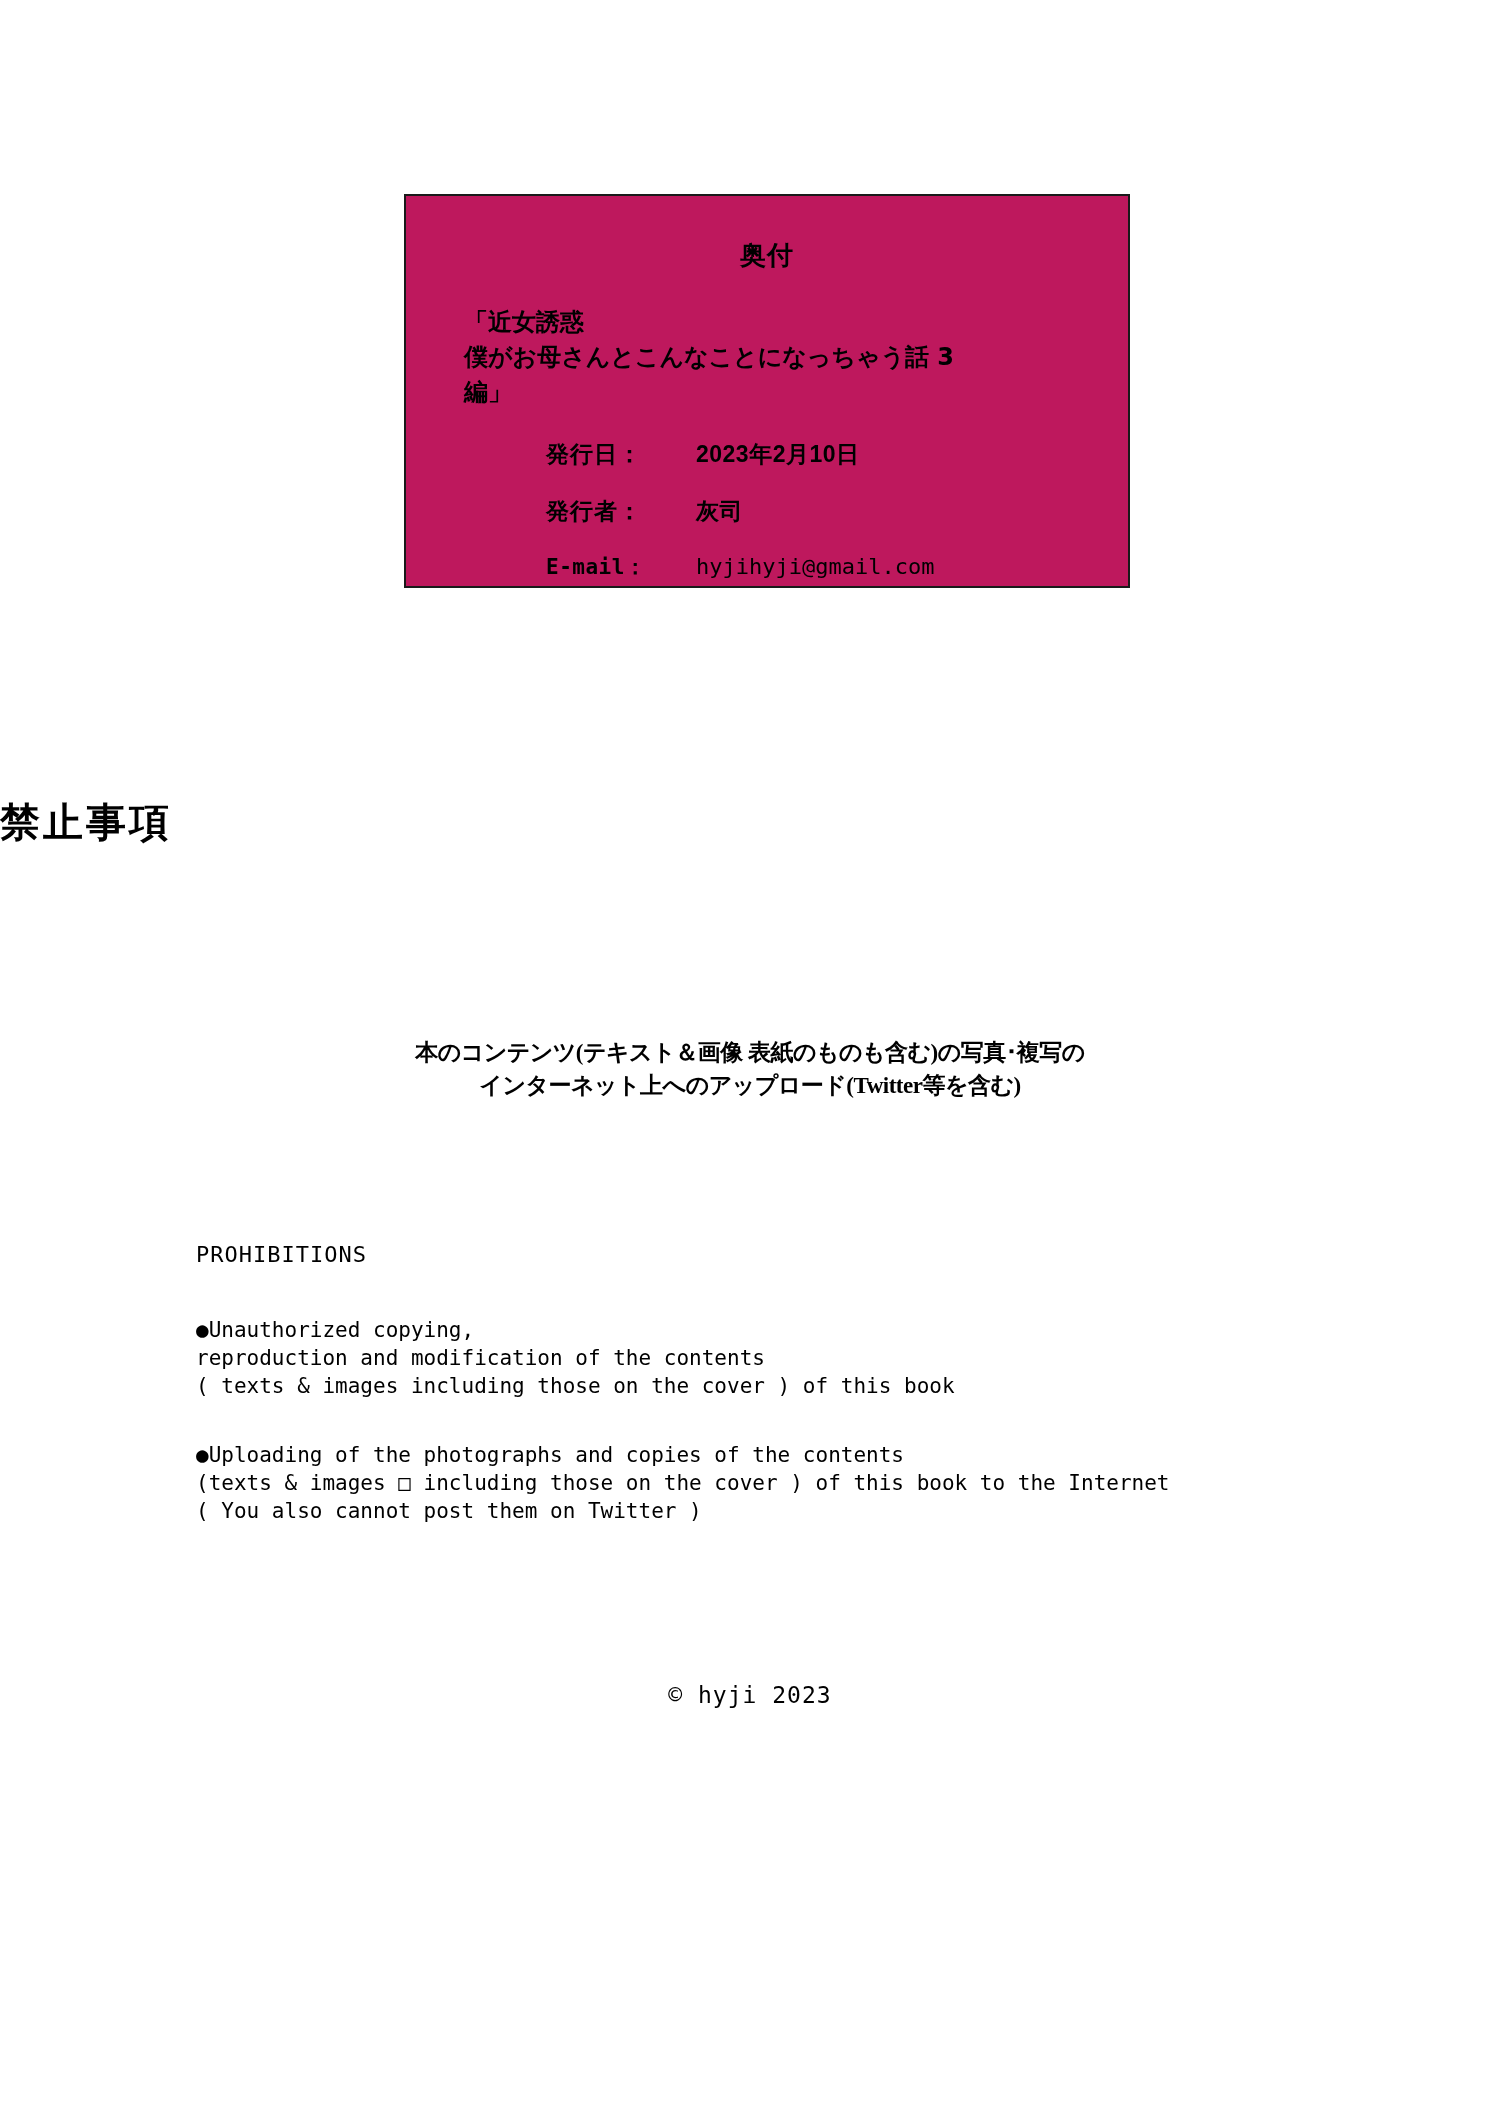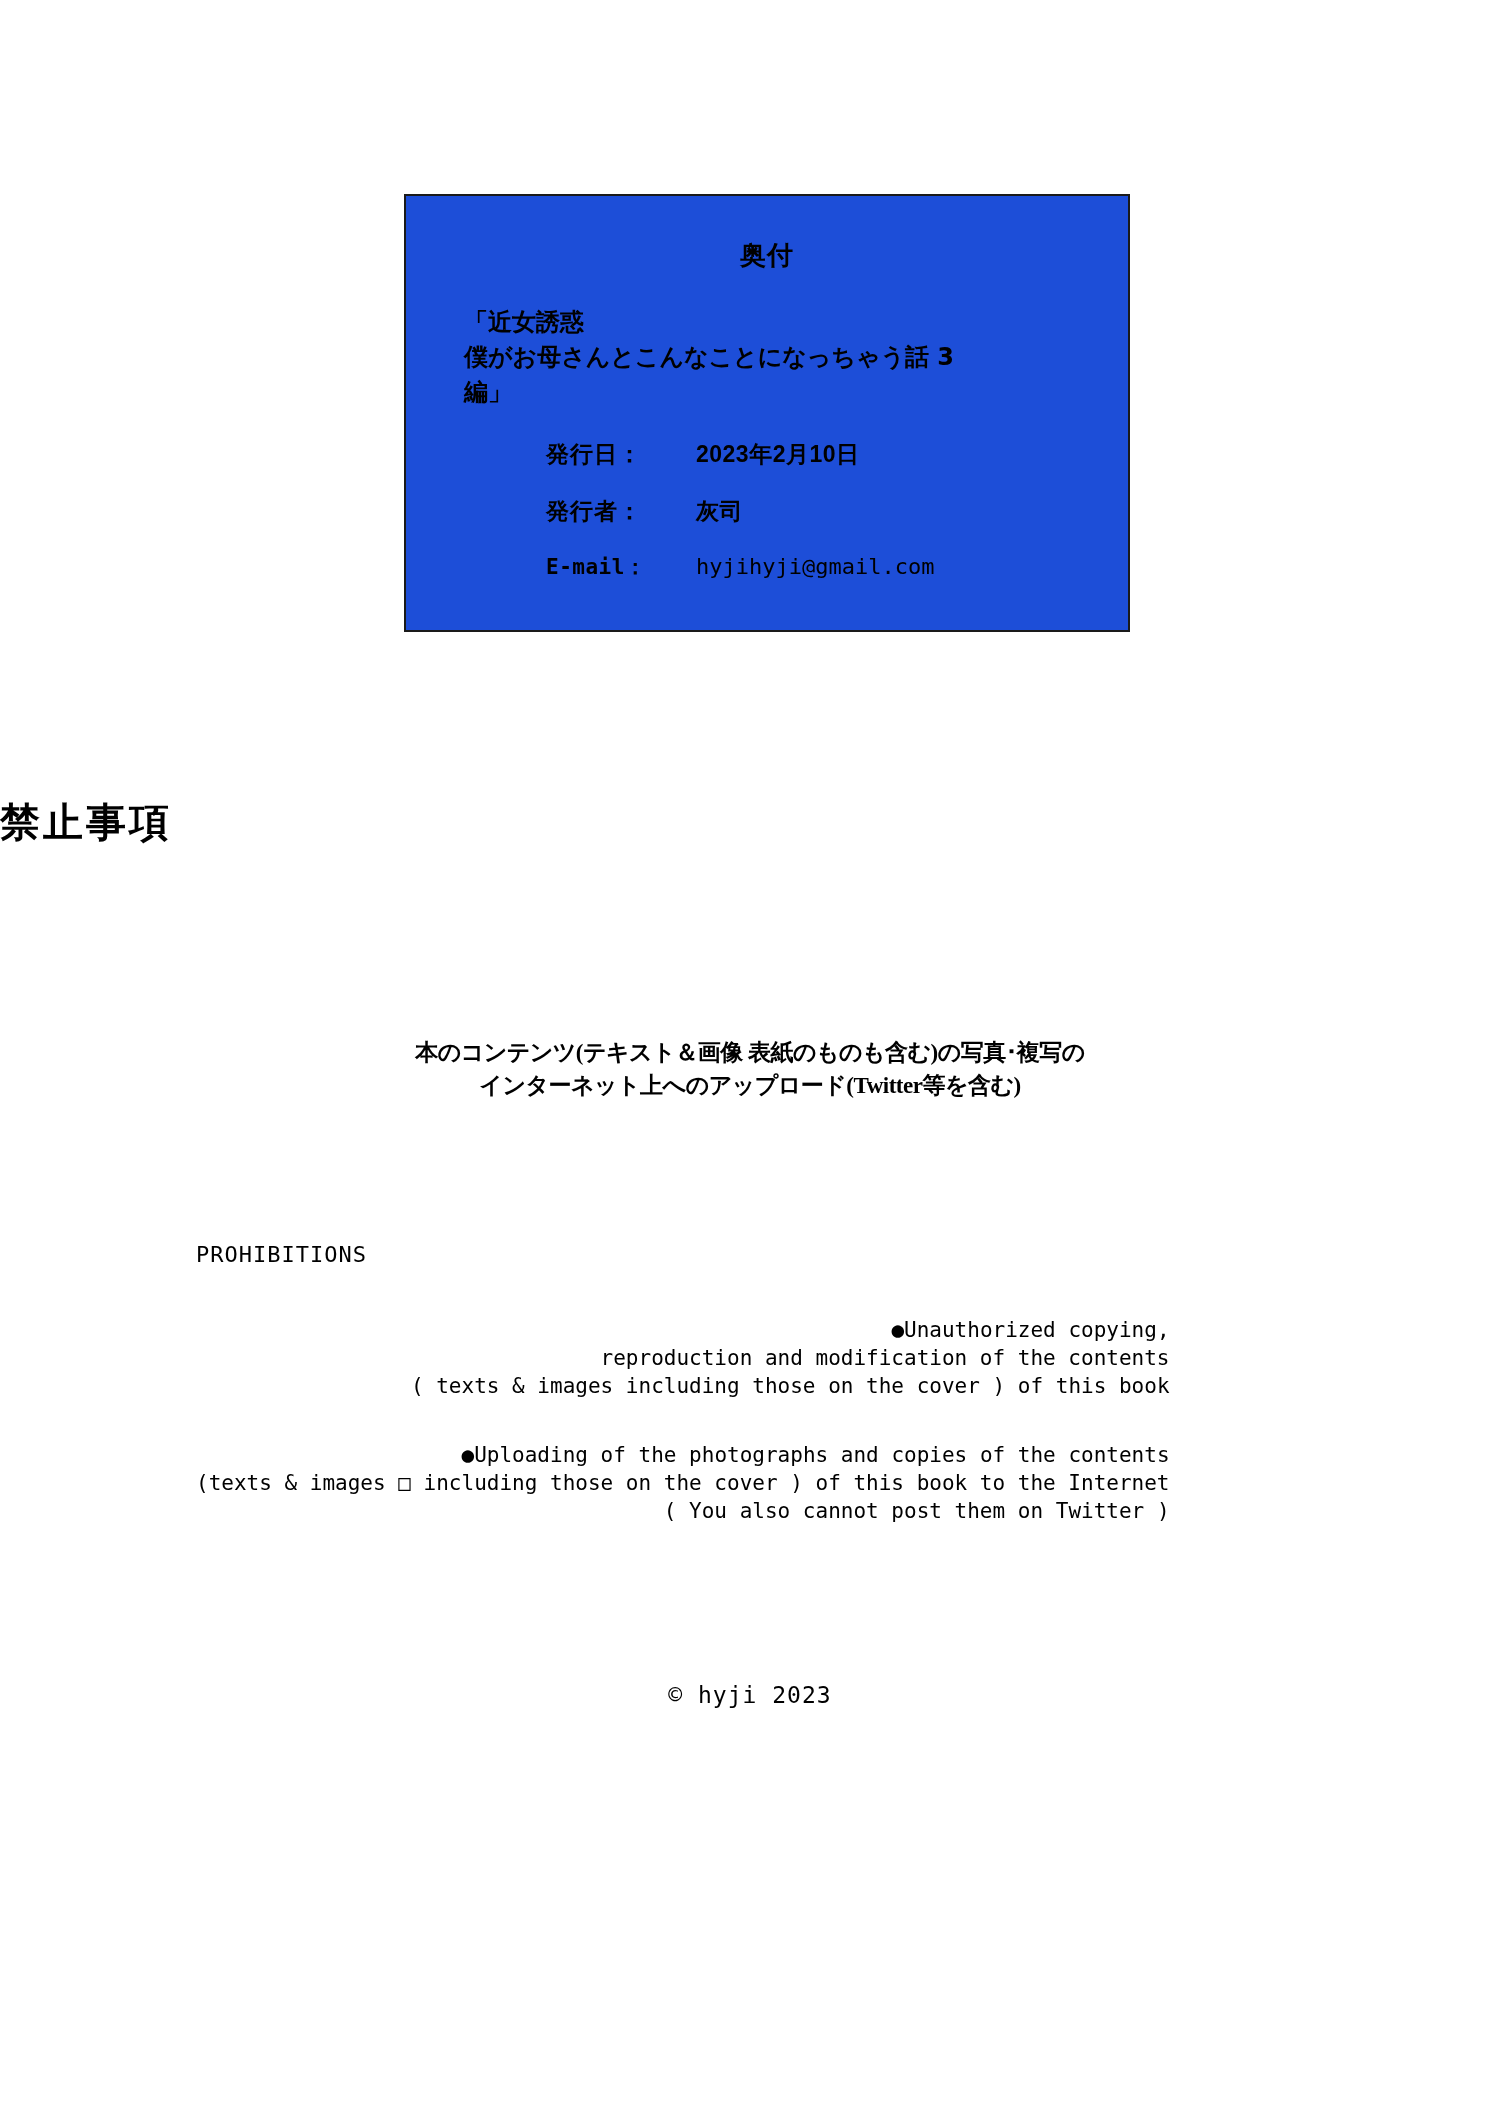--- a/index.html
+++ b/index.html
@@ -21,24 +21,24 @@
     width: 1500px;
     height: 2113px;
   }
 
   
   .colophon-box {
     position: absolute;
     left: 404px;
     top: 194px;
     width: 726px;
-    height: 438px;
+    height: 394px;
     border: 2px solid #1a1a1a;
     box-sizing: border-box;
-    background: #1d4ed8;
+    background: #be185d;
   }
   .colophon-title {
     text-align: center;
     font-family: "DejaVu Sans", sans-serif;
     font-weight: 700;
     font-size: 26px;
     letter-spacing: 1px;
     margin-top: 42px;
   }
   .colophon-booktitle {
@@ -134,21 +134,20 @@
     letter-spacing: 0px;
   }
   .en-heading {
     font-size: 22px;
     margin-bottom: 46px;
     letter-spacing: 1px;
   }
   .en-para {
     margin-bottom: 40px;
     white-space: pre-line;
-    text-align: right;
   }
   .en-para:last-child { margin-bottom: 0; }
 
   .copyright {
     position: absolute;
     left: 0;
     right: 0;
     top: 1682px;
     text-align: center;
     font-family: "DejaVu Sans Mono", monospace;

